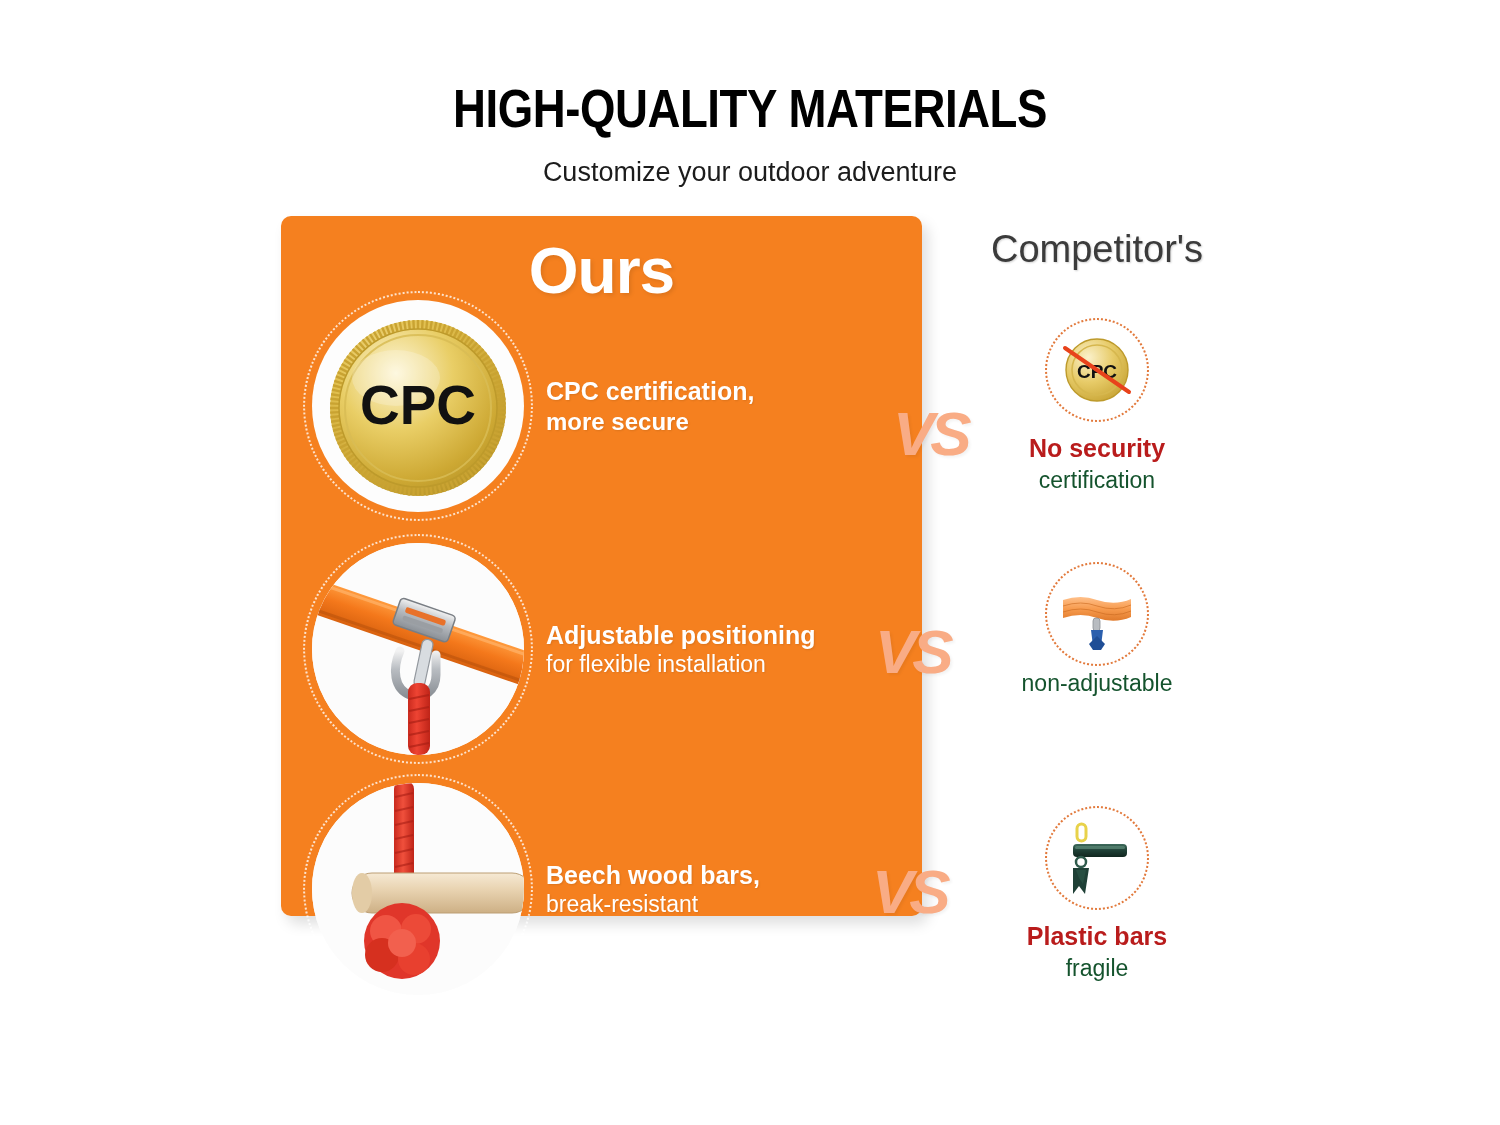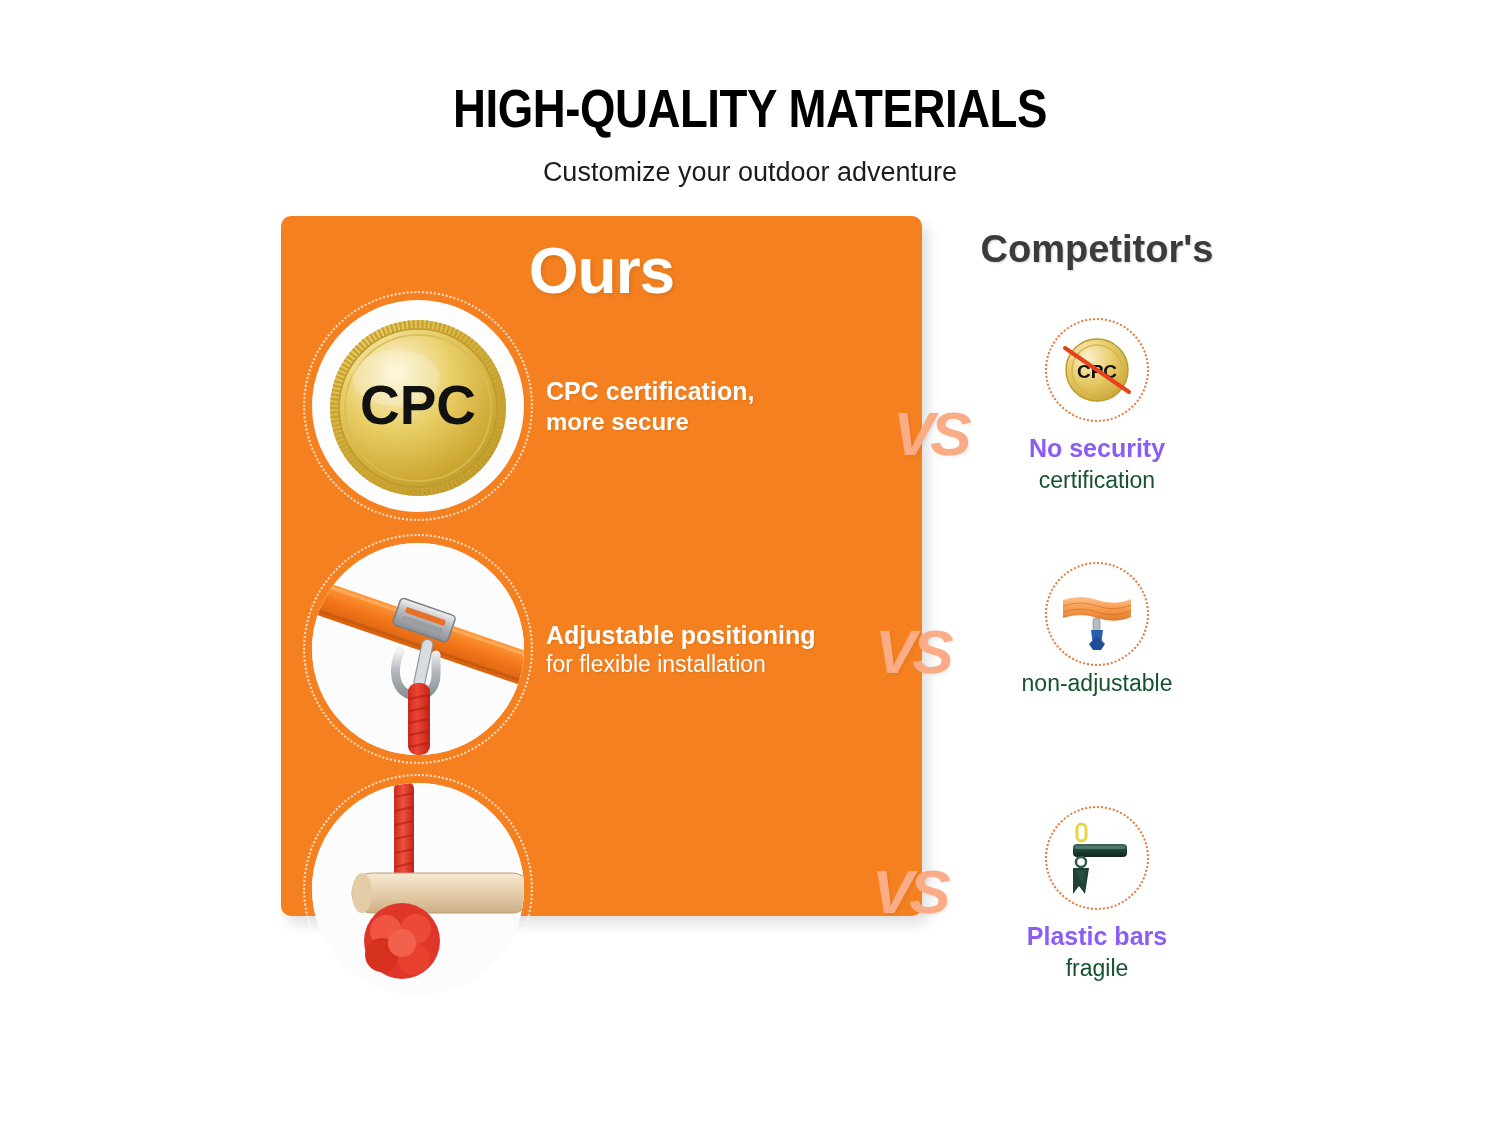--- a/index.html
+++ b/index.html
@@ -86,41 +86,41 @@
     text-shadow:2px 2px 3px rgba(0,0,0,0.05);
   }
   #vs-1 { left:893px; top:398px; }
   #vs-2 { left:875px; top:616px; }
   #vs-3 { left:872px; top:856px; }
 
   
   #comp-title {
     position:absolute; left:902px; top:228px; width:390px;
     text-align:center;
-    font-size:38px; font-weight:bold; color:#3B3B3B;
+    font-size:38px; font-weight:normal; color:#3B3B3B;
     text-shadow:1px 1px 2px rgba(0,0,0,0.18);
   }
   .comp-row { position:absolute; left:902px; width:390px; text-align:center; }
   .comp-row.c1 { top:318px; }
   .comp-row.c2 { top:562px; }
   .comp-row.c3 { top:806px; }
 
   .comp-icon-wrap {
     width:104px; height:104px;
     margin:0 auto;
     position:relative;
   }
   .comp-dot-ring {
     position:absolute; inset:0;
     border:2px dotted #E2793B;
     border-radius:50%;
   }
   .comp-icon { position:absolute; left:10px; top:10px; width:84px; height:84px; }
 
-  .comp-l1 { margin-top:12px; font-size:25px; font-weight:bold; color:#8b5cf6; }
+  .comp-l1 { margin-top:12px; font-size:25px; font-weight:bold; color:#b91c1c; }
   .comp-l2 { margin-top:4px; font-size:23px; font-weight:400; color:#14532d; }
 
   
   .fill { width:100%; height:100%; display:block; }
 </style>
 </head>
 <body>
 
 <div id="header">
   <div id="main-title">HIGH-QUALITY MATERIALS</div>
@@ -273,20 +273,24 @@
               <circle cx="90" cy="158" r="38" fill="#E0362A"></circle>
               <circle cx="74" cy="148" r="16" fill="#F05544"></circle>
               <circle cx="104" cy="146" r="15" fill="#EC4A38"></circle>
               <circle cx="70" cy="172" r="17" fill="#D6301F"></circle>
               <circle cx="102" cy="176" r="16" fill="#E8402F"></circle>
               <circle cx="90" cy="160" r="14" fill="#F2604E"></circle>
             </g>
           </svg>
         </div>
       </div>
+      <div class="ours-text">
+        <div class="l1">Beech wood bars,</div>
+        <div class="l2 light">break-resistant</div>
+      </div>
     </div>
   </div>
 
   <div class="vs" id="vs-1">VS</div>
   <div class="vs" id="vs-2">VS</div>
   <div class="vs" id="vs-3">VS</div>
 
   <div id="comp-title">Competitor's</div>
 
   <div class="comp-row c1">

